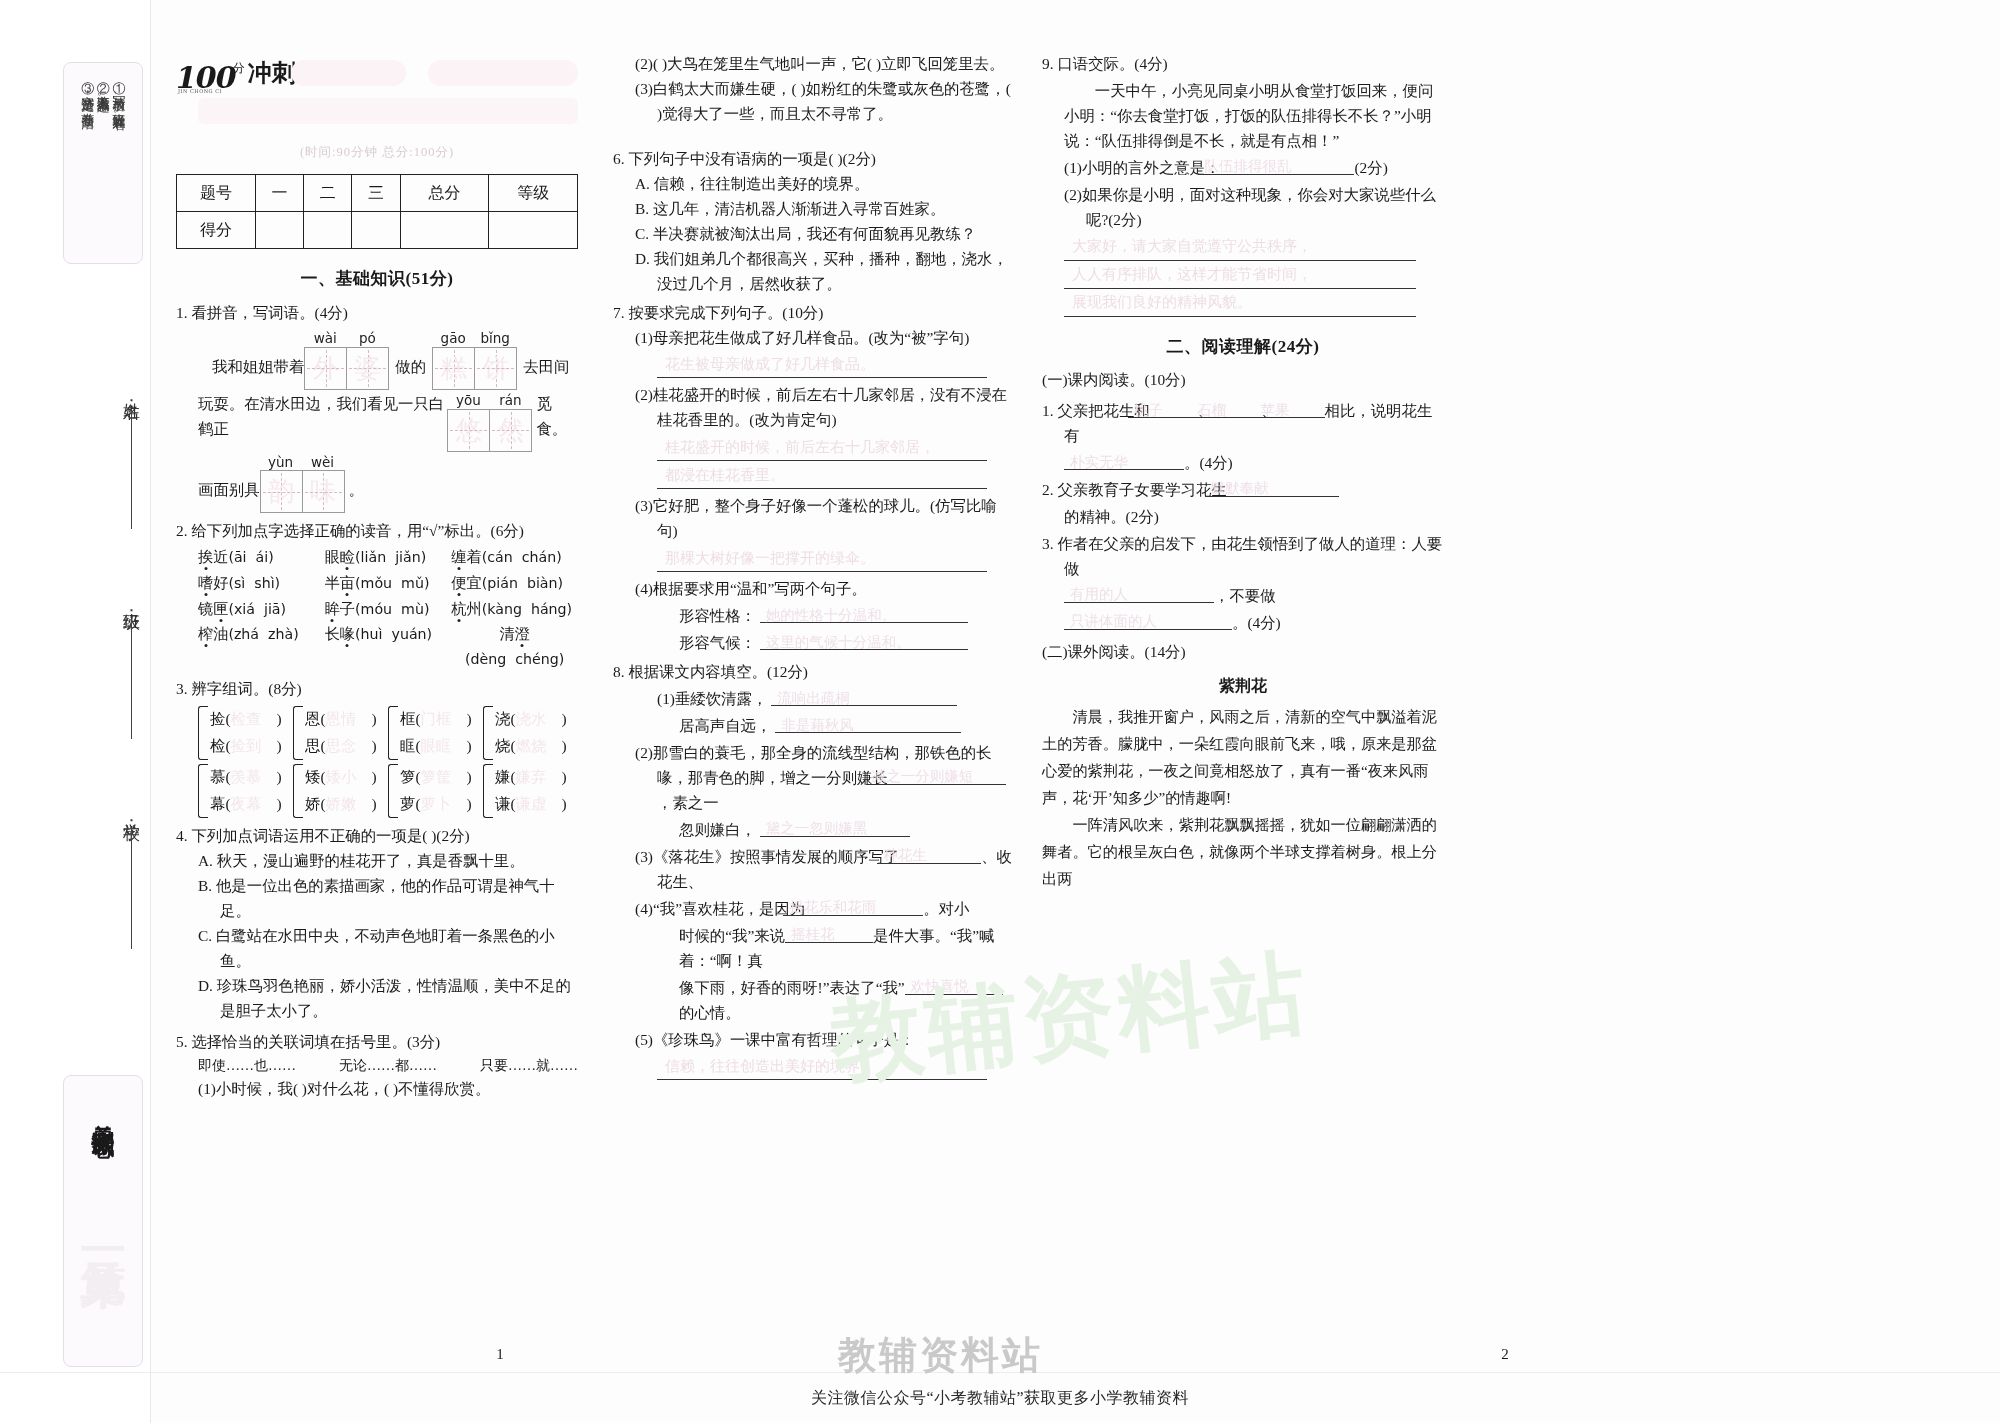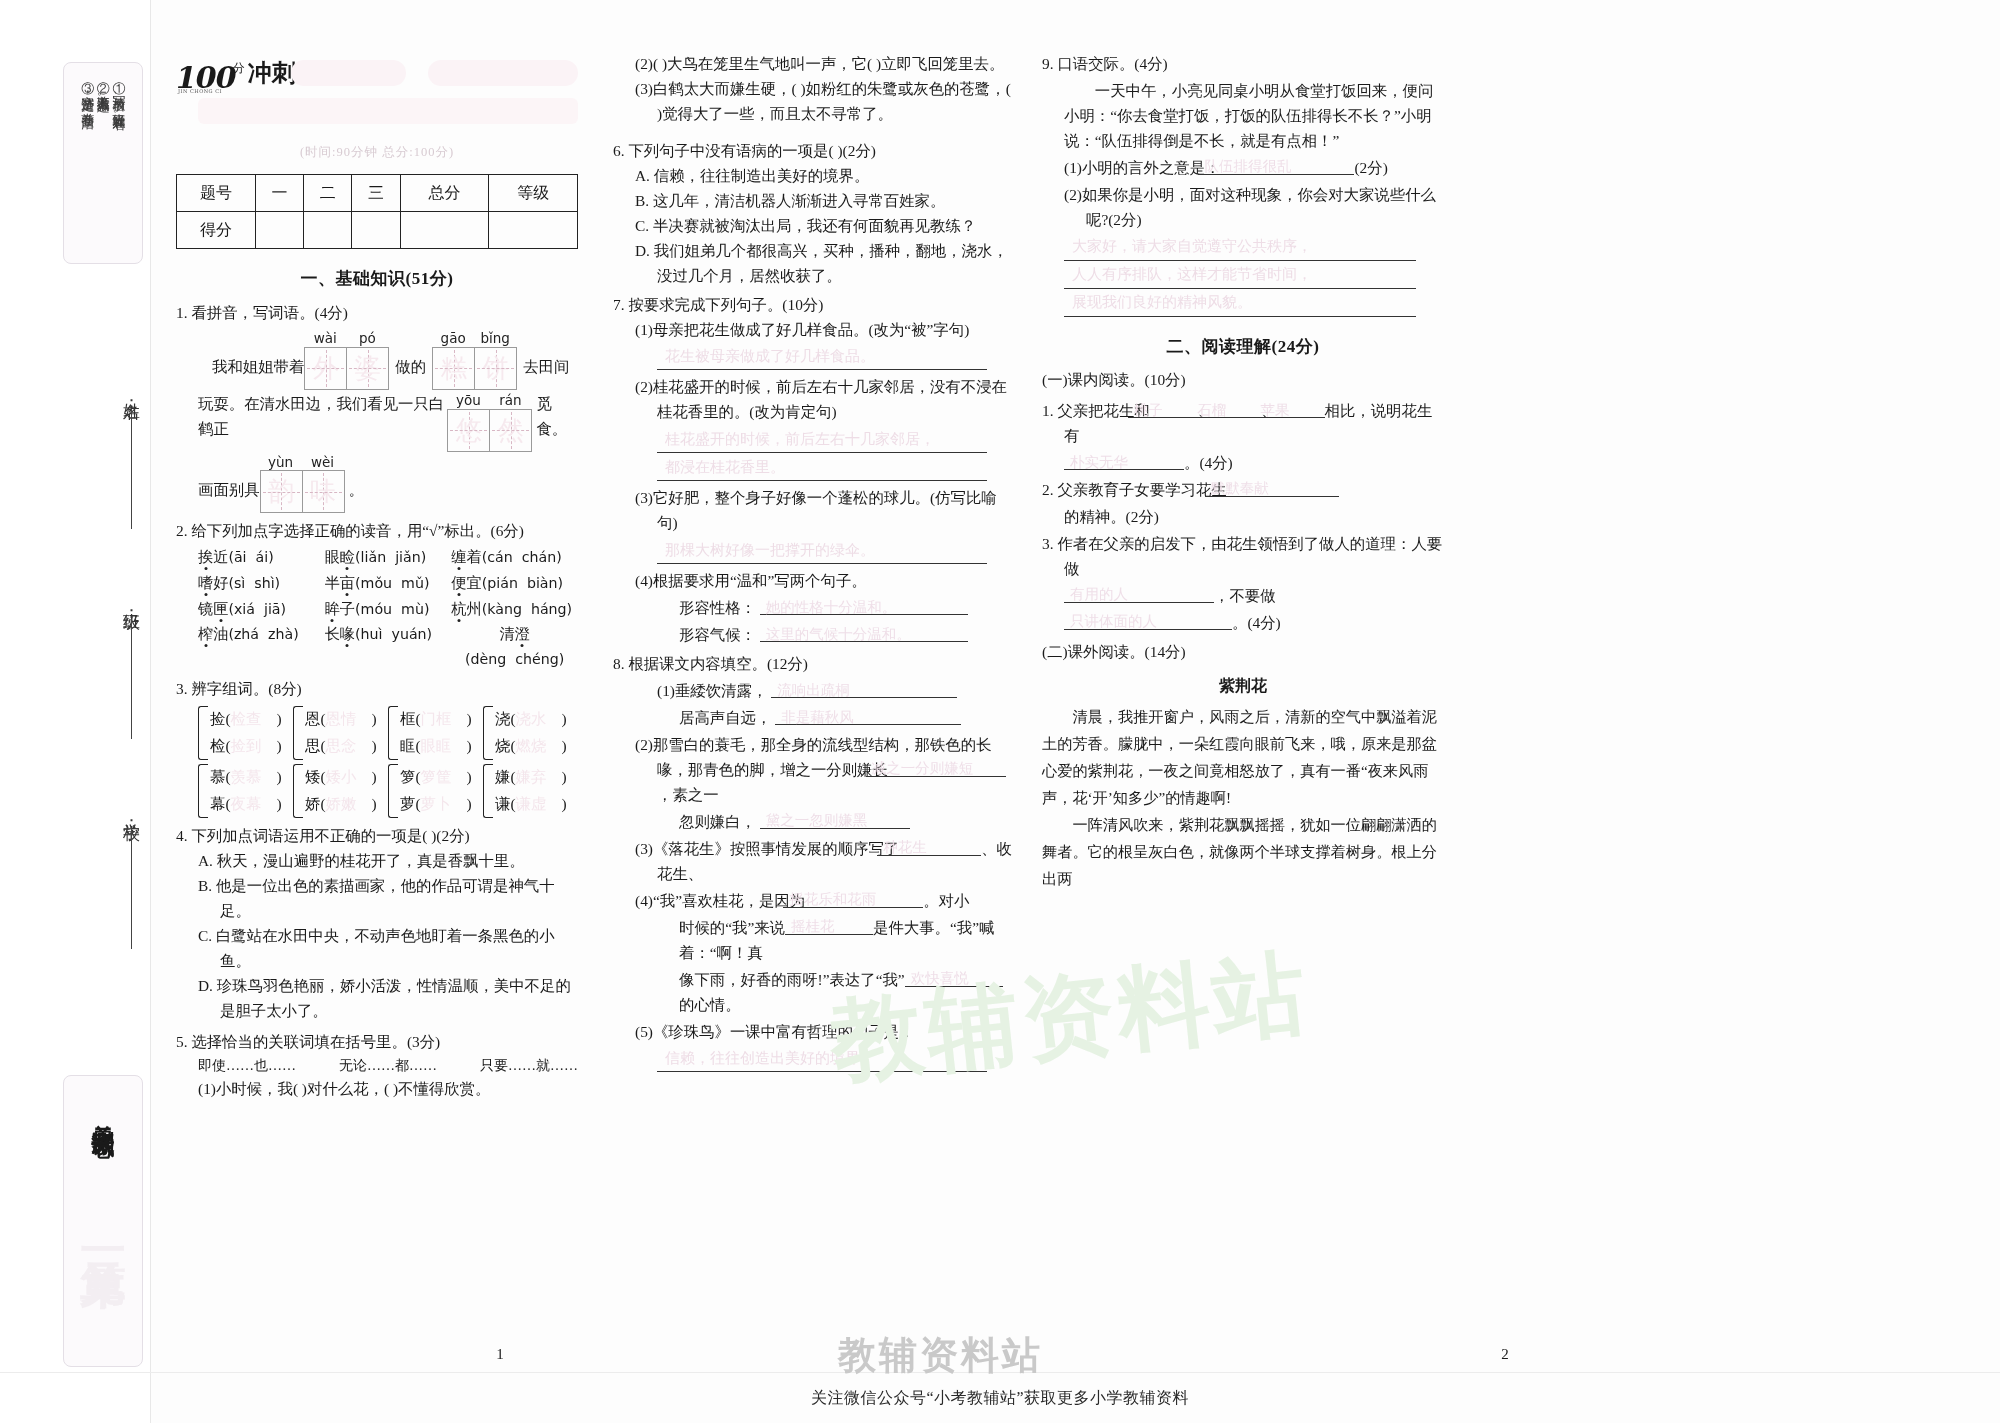--- a/index.html
+++ b/index.html
@@ -481,21 +481,21 @@
       <span>无论……都……</span>
       <span>只要……就……</span>
     </div>
     <p class="hang2">(1)小时候，我(        )对什么花，(        )不懂得欣赏。</p>
   </div>
 
   <div class="col" id="col2">
     <p class="hang2">(2)(        )大鸟在笼里生气地叫一声，它(        )立即飞回笼里去。</p>
     <p class="hang2">(3)白鹤太大而嫌生硬，(        )如粉红的朱鹭或灰色的苍鹭，(        )觉得大了一些，而且太不寻常了。</p>
 
-    <p class="hang" style="margin-top:12px;">
+    <p class="hang" style="margin-top:20px;">
       <span>6.</span>
       <span>下列句子中没有语病的一项是(      )(2分)</span>
     </p>
     <p class="hang2">A. 信赖，往往制造出美好的境界。</p>
     <p class="hang2">B. 这几年，清洁机器人渐渐进入寻常百姓家。</p>
     <p class="hang2">C. 半决赛就被淘汰出局，我还有何面貌再见教练？</p>
     <p class="hang2">D. 我们姐弟几个都很高兴，买种，播种，翻地，浇水，没过几个月，居然收获了。</p>
 
     <p class="hang" style="margin-top:4px;">
       <span>7.</span>

